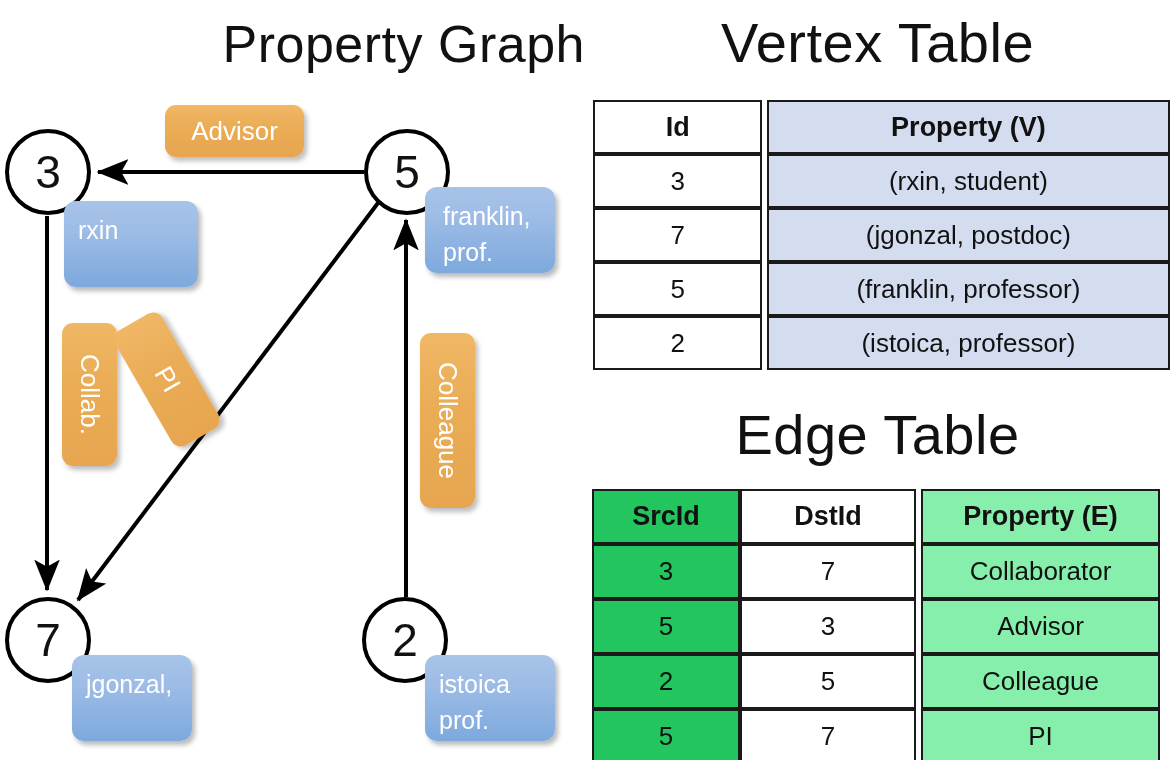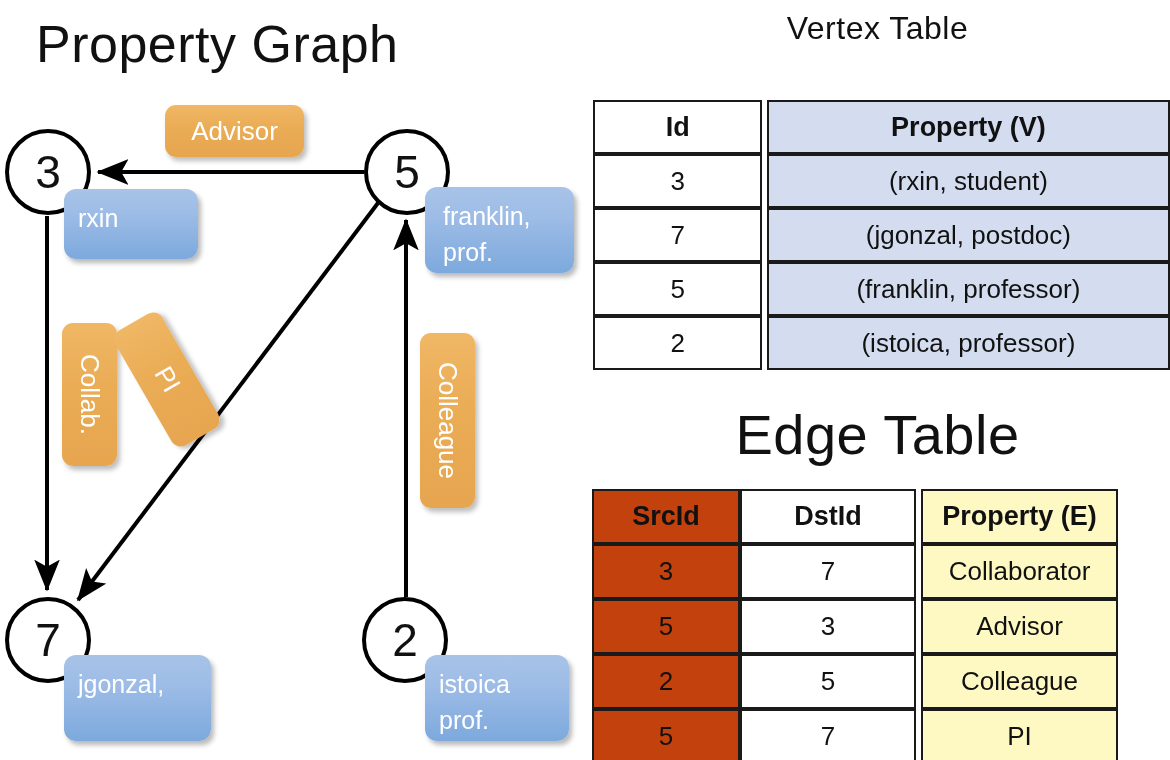--- a/index.html
+++ b/index.html
@@ -21,29 +21,28 @@
     position: absolute;
     font-family: "Liberation Sans", sans-serif;
     font-weight: 300;
     color: #111111;
     white-space: nowrap;
     letter-spacing: 0.5px;
   }
   #title-property-graph {
     left: 0; top: 14px;
     width: 585px;
-    text-align: left;
+    text-align: right;
     font-size: 52px;
-    padding-left: 36px;
   }
   #title-vertex-table {
     left: 585px; top: 10px;
     width: 585px;
     text-align: center;
-    font-size: 32px;
+    font-size: 56px;
   }
   #title-edge-table {
     left: 585px; top: 402px;
     width: 585px;
     text-align: center;
     font-size: 56px;
   }
 
   
   #graph-canvas {
@@ -87,24 +86,24 @@
     border-radius: 12px;
     background: linear-gradient(to bottom, #a8c3e8 0%, #9dbce6 35%, #7da9dd 100%);
     box-shadow: 3px 4px 5px rgba(0,0,0,0.28);
     color: #ffffff;
     font-size: 25px;
     line-height: 1.42;
     padding: 12px 0 0 14px;
     box-sizing: border-box;
     z-index: 8;
   }
-  #prop-box-rxin     { left: 64px;  top: 189px; width: 134px; height: 70px; }
-  #prop-box-franklin { left: 425px; top: 187px; width: 149px; height: 86px; padding-left: 18px; }
-  #prop-box-jgonzal  { left: 64px;  top: 655px; width: 147px; height: 86px; }
-  #prop-box-istoica  { left: 425px; top: 655px; width: 144px; height: 86px; }
+  #prop-box-rxin     { left: 64px;  top: 201px; width: 134px; height: 86px; }
+  #prop-box-franklin { left: 425px; top: 187px; width: 130px; height: 86px; padding-left: 18px; }
+  #prop-box-jgonzal  { left: 72px;  top: 655px; width: 120px; height: 86px; }
+  #prop-box-istoica  { left: 425px; top: 655px; width: 130px; height: 86px; }
 
   
   .edge-label {
     position: absolute;
     border-radius: 11px;
     background: linear-gradient(to bottom, #f0b765 0%, #eaac55 45%, #e7a550 100%);
     box-shadow: 3px 4px 5px rgba(0,0,0,0.26);
     color: #ffffff;
     font-size: 26px;
     display: flex;
@@ -164,23 +163,23 @@
     background: #ffffff;
   }
 
   
   #vertex-table { left: 593px; top: 100px; }
   #vertex-table .c-id   { width: 186px; height: 54px; background: #ffffff; }
   #vertex-table .c-prop { width: 438px; height: 54px; background: #d3ddef; }
 
   
   #edge-table { left: 592px; top: 489px; }
-  #edge-table .c-src  { width: 148px; height: 55px; background: #c2410c; }
+  #edge-table .c-src  { width: 148px; height: 55px; background: #22c55e; }
   #edge-table .c-dst  { width: 176px; height: 55px; background: #ffffff; }
-  #edge-table .c-eprop{ width: 197px; height: 55px; background: #fef9c3; }
+  #edge-table .c-eprop{ width: 239px; height: 55px; background: #86efac; }
 </style>
 </head>
 <body>
 
 <div id="title-property-graph" class="section-title">Property Graph</div>
 
 <div id="graph-canvas">
 
   <svg id="graph-edges" viewBox="0 0 585 760" xmlns="http://www.w3.org/2000/svg">
     <defs>

